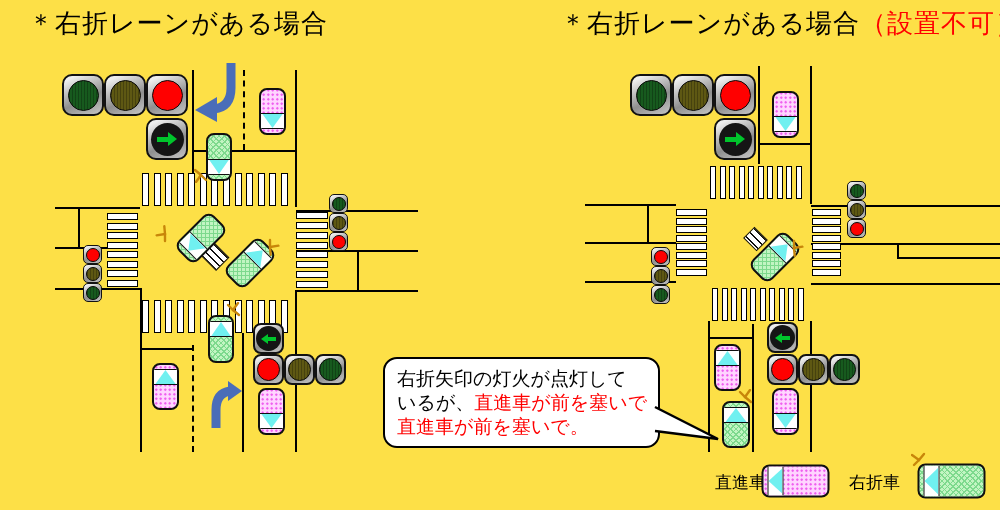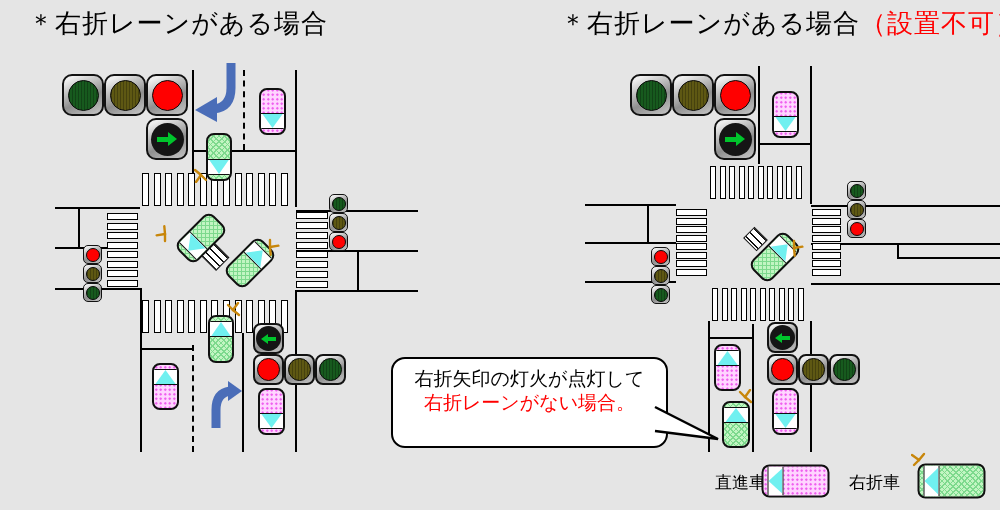--- a/index.html
+++ b/index.html
@@ -1,17 +1,17 @@
 <!DOCTYPE html>
 <html style="--red-lit: #ff0000; --green-off: #175a1e; --yellow-off: #5e5813; --arrow-green: #00c52c; --windshield: #70f0f0; --car-pink: #ffd6ff; --car-pink-dot: #ee55ee; --car-green: #c2f5c2; --car-green-hatch: #7dd98d; --blue-arrow: #4a6db8; --note-red: #ff0000; --road-line: #000000;"><head>
 <meta charset="utf-8">
 <style>
   html,body{margin:0;padding:0;background:#fff;}
-  #stage{position:relative;width:1000px;height:510px;background:#e5e5e5;overflow:hidden;
-         font-family:"Liberation Sans","DejaVu Sans",sans-serif;color:#000;text-align:center;}
+  #stage{position:relative;width:1000px;height:510px;background:#fde047;overflow:hidden;
+         font-family:"Liberation Sans","DejaVu Sans",sans-serif;color:#000;}
   
   .title{position:absolute;font-size:26px;letter-spacing:1px;white-space:nowrap;}
   .red{color:var(--note-red,#f00);}
   
   .ln{position:absolute;background:var(--road-line,#000);}
   .dash{position:absolute;width:0;border-left:2px dashed var(--road-line,#000);}
   
   .cw{position:absolute;display:flex;justify-content:space-between;}
   .cw .cw-bar{width:7px;height:100%;background:#fff;border:1.6px solid #000;box-sizing:border-box;}
   .cw.h{flex-direction:column;}
@@ -60,21 +60,21 @@
   .car.west{transform:rotate(-90deg);}
   
   .blk{position:absolute;width:16px;height:16px;z-index:7;}
   .mark{position:absolute;background:repeating-linear-gradient(180deg,#101010 0 1.5px,#fff 1.5px 5.5px);
         border:1px solid #101010;}
   .tp-arrow{position:absolute;z-index:4;}
   .tp-arrow path{stroke:var(--blue-arrow,#4a6db8);stroke-width:9;fill:none;}
   .tp-arrow polygon{fill:var(--blue-arrow,#4a6db8);}
   .bubble{position:absolute;left:383px;top:357px;width:277px;height:91px;box-sizing:border-box;
           background:#fff;border:2.5px solid #000;border-radius:14px;padding:8px 12px;
-          font-size:19px;line-height:24px;white-space:nowrap;z-index:20;margin-left:8px;}
+          font-size:19px;line-height:24px;white-space:nowrap;z-index:20;}
   .tail{position:absolute;left:648px;top:402px;z-index:21;}
   .tail path{fill:#fff;stroke:#000;stroke-width:2.5;}
   .legend-label{position:absolute;font-size:17px;}
 </style>
 </head>
 <body>
 
 <div id="stage">
 
   <div class="title" style="left:28px;top:6px">＊右折レーンがある場合</div>
@@ -466,21 +466,22 @@
     <div class="mod">
         <div class="lamp off yellow-off"></div>
       </div>
     <div class="mod">
         <div class="lamp off green-off"></div>
       </div>
   </div>
 
   <div class="bubble">
     <div>右折矢印の灯火が点灯して</div>
-    <div class="red">右折レーンがない場合。</div>
+    <div><span>いるが、</span><span class="red">直進車が前を塞いで</span></div>
+    <div class="red">直進車が前を塞いで。</div>
   </div>
   <svg class="tail" width="76" height="44" viewBox="0 0 76 44">
     <path d="M7 5 L70 37 L7 29"></path>
   </svg>
 
   <div>
     <div class="legend-label" style="left:715px;top:471px">直進車</div>
     <div class="car pink west" style="left:779px;top:447px;width:33px;height:68px">
         <div class="shield">
           <div class="tri"></div>

